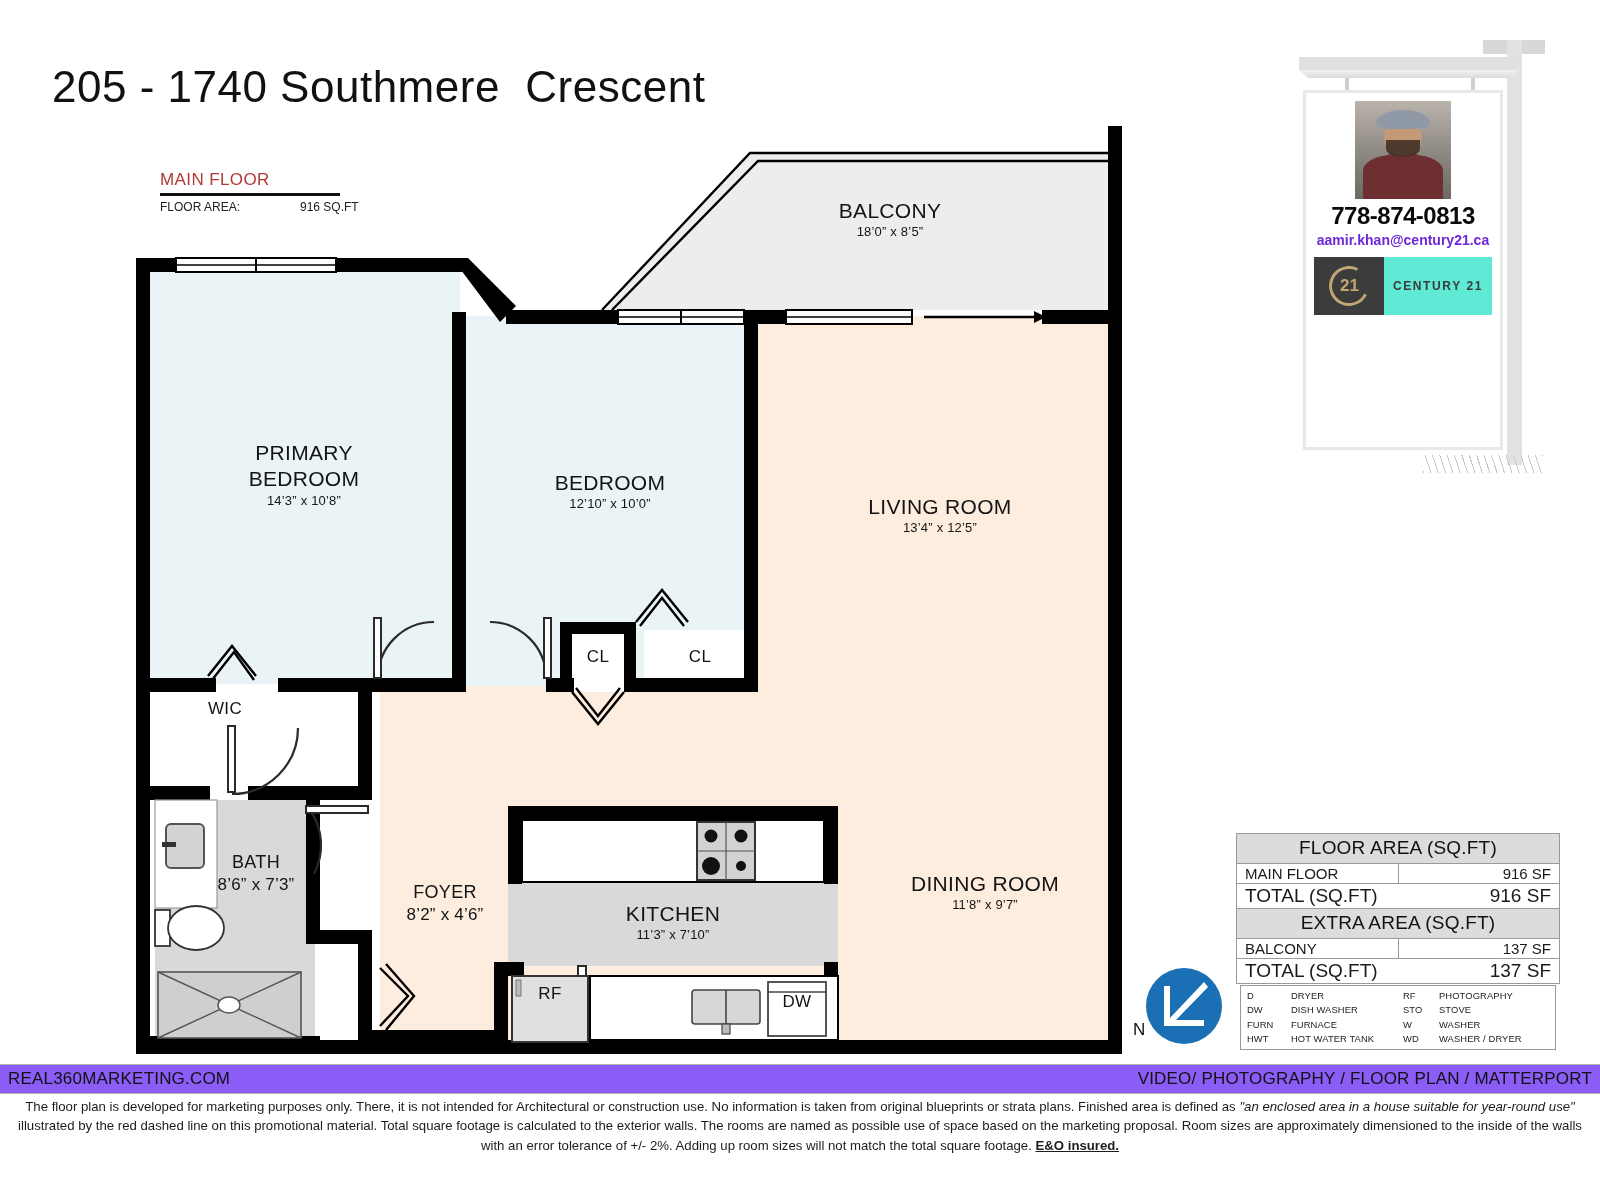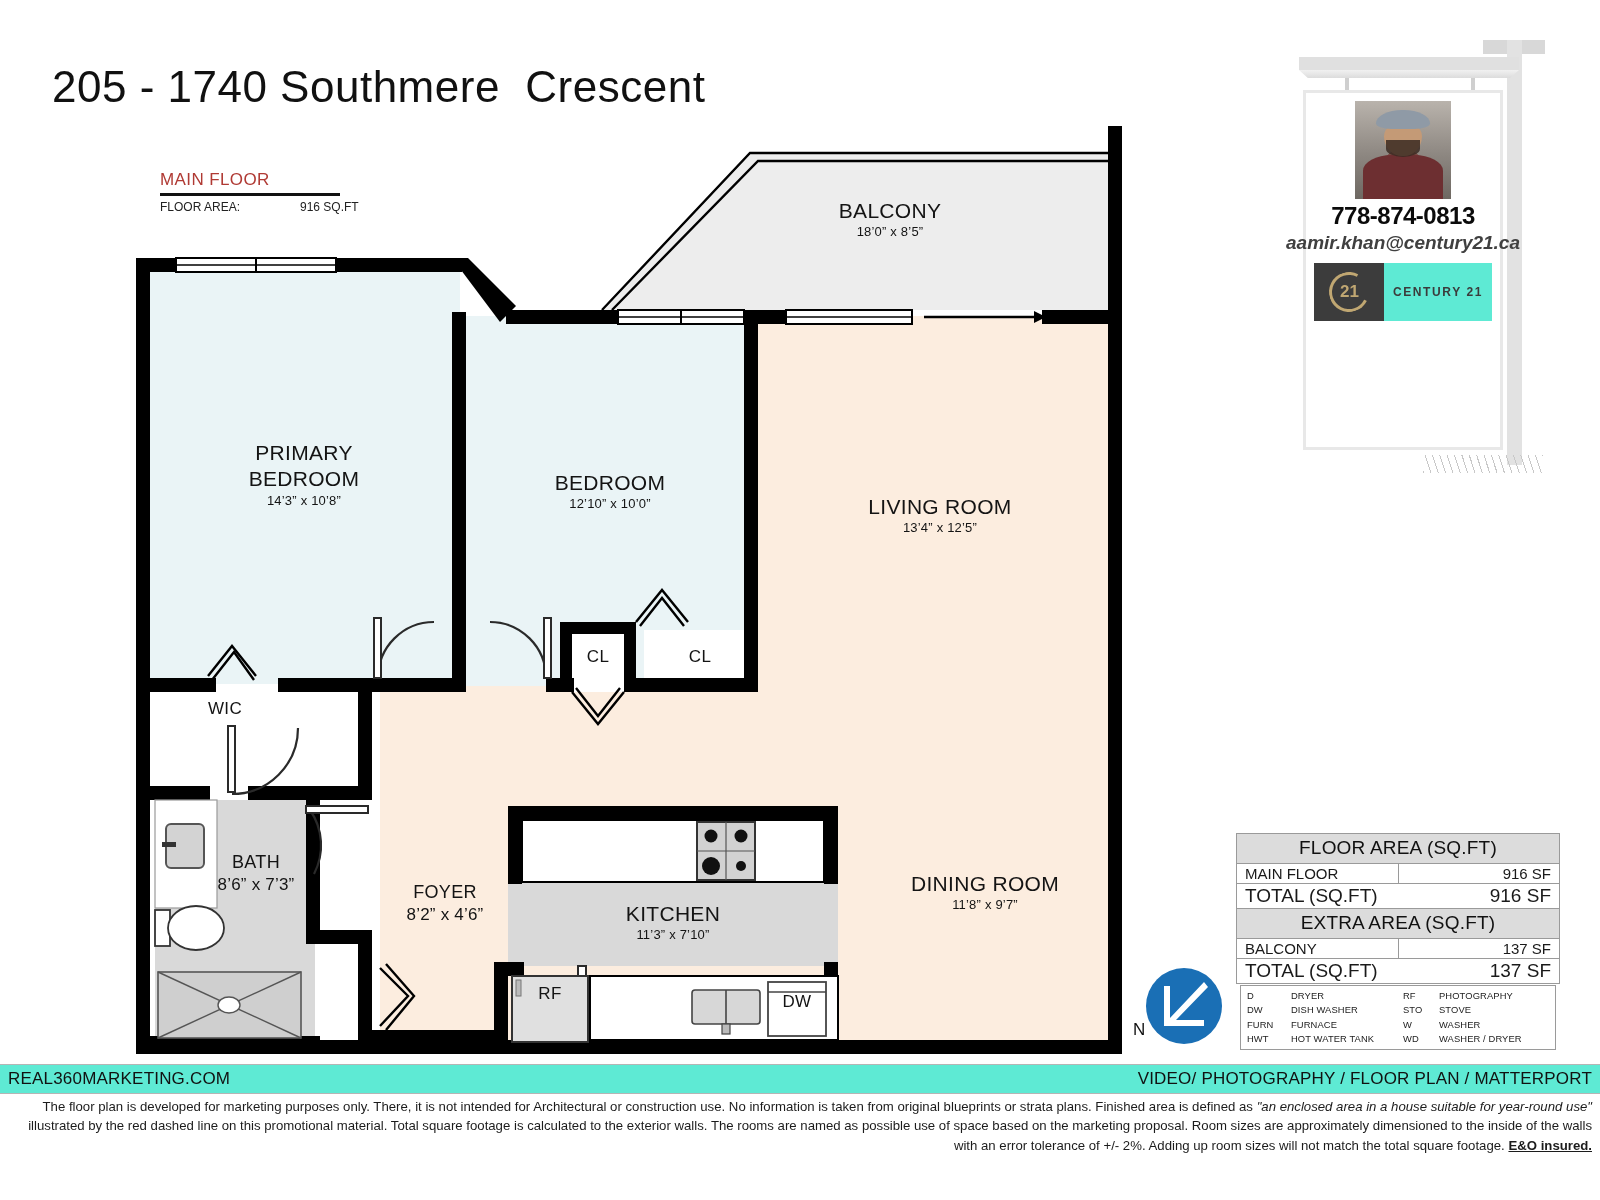--- a/index.html
+++ b/index.html
@@ -67,21 +67,21 @@
     background:#c49a76; border-radius:45% 45% 48% 48%/40% 40% 60% 60%; }
   #agent-photo .beard { position:absolute; left:32%; top:40%; width:36%; height:17%;
     background:#3b2a22; border-radius:0 0 50% 50%; opacity:.85; }
   #agent-photo .shirt { position:absolute; left:8%; top:55%; width:84%; height:45%;
     background:#6d2f31; border-radius:36% 36% 0 0; }
   #agent-name {
     font-size:40px; font-weight:bold; line-height:.92; letter-spacing:-1px;
     margin-top:6px; text-align:center; color:#0b0b0b;
   }
   #agent-phone { font-size:24px; font-weight:bold; letter-spacing:-.5px; margin-top:3px; color:#0b0b0b; }
-  #agent-email { font-size:19px; font-weight:bold; margin-top:2px; color:#404040;font-style:italic; }
+  #agent-email { font-size:14px; font-weight:bold; margin-top:2px; color:#6d28d9; }
   #brand { display:flex; width:178px; height:58px; margin-top:9px; }
   #brand-mark { width:70px; background:#3c3c3c; display:flex; align-items:center; justify-content:center; }
   #brand-mark .c21 {
     width:40px; height:40px; border:3px solid #c0a772; border-radius:50%;
     border-right-color:transparent;
     color:#c0a772; font-size:17px; font-weight:bold;
     display:flex; align-items:center; justify-content:center;
     transform:rotate(-18deg);
   }
   #brand-mark .c21 span { transform:rotate(18deg); }
@@ -115,27 +115,27 @@
   #abbrev div { font-size:9.4px; letter-spacing:.1px; line-height:1.52; color:#222; white-space:nowrap; }
 
   
   #compass { position:absolute; left:1146px; top:968px; width:76px; height:76px; }
   #compass .disc { position:absolute; inset:0; border-radius:50%; background:#1a6fb5; }
   #compass-n { position:absolute; left:1133px; top:1020px; font-size:17px; color:#111; }
 
   
   #footer-bar {
     position:absolute; left:0; top:1064px; width:1600px; height:30px;
-    background:#5eead4; border-top:1px solid #b5b5b5; border-bottom:1px solid #b5b5b5;
+    background:#8b5cf6; border-top:1px solid #b5b5b5; border-bottom:1px solid #b5b5b5;
     display:flex; align-items:center; justify-content:space-between;
     padding:2px 8px; font-size:17px; letter-spacing:.2px; color:#111;
   }
   #disclaimer {
     position:absolute; left:8px; top:1097px; width:1584px;
-    font-size:13.2px; line-height:1.47; color:#1c1c1c; text-align:right;
+    font-size:13.2px; line-height:1.47; color:#1c1c1c; text-align:center;
   }
   #disclaimer i { font-style:italic; }
   #disclaimer b { font-weight:bold; text-decoration:underline; }
 </style>
 </head>
 <body>
 
 <div class="page">
 
   <div id="page-title">205 - 1740 Southmere  Crescent</div>

